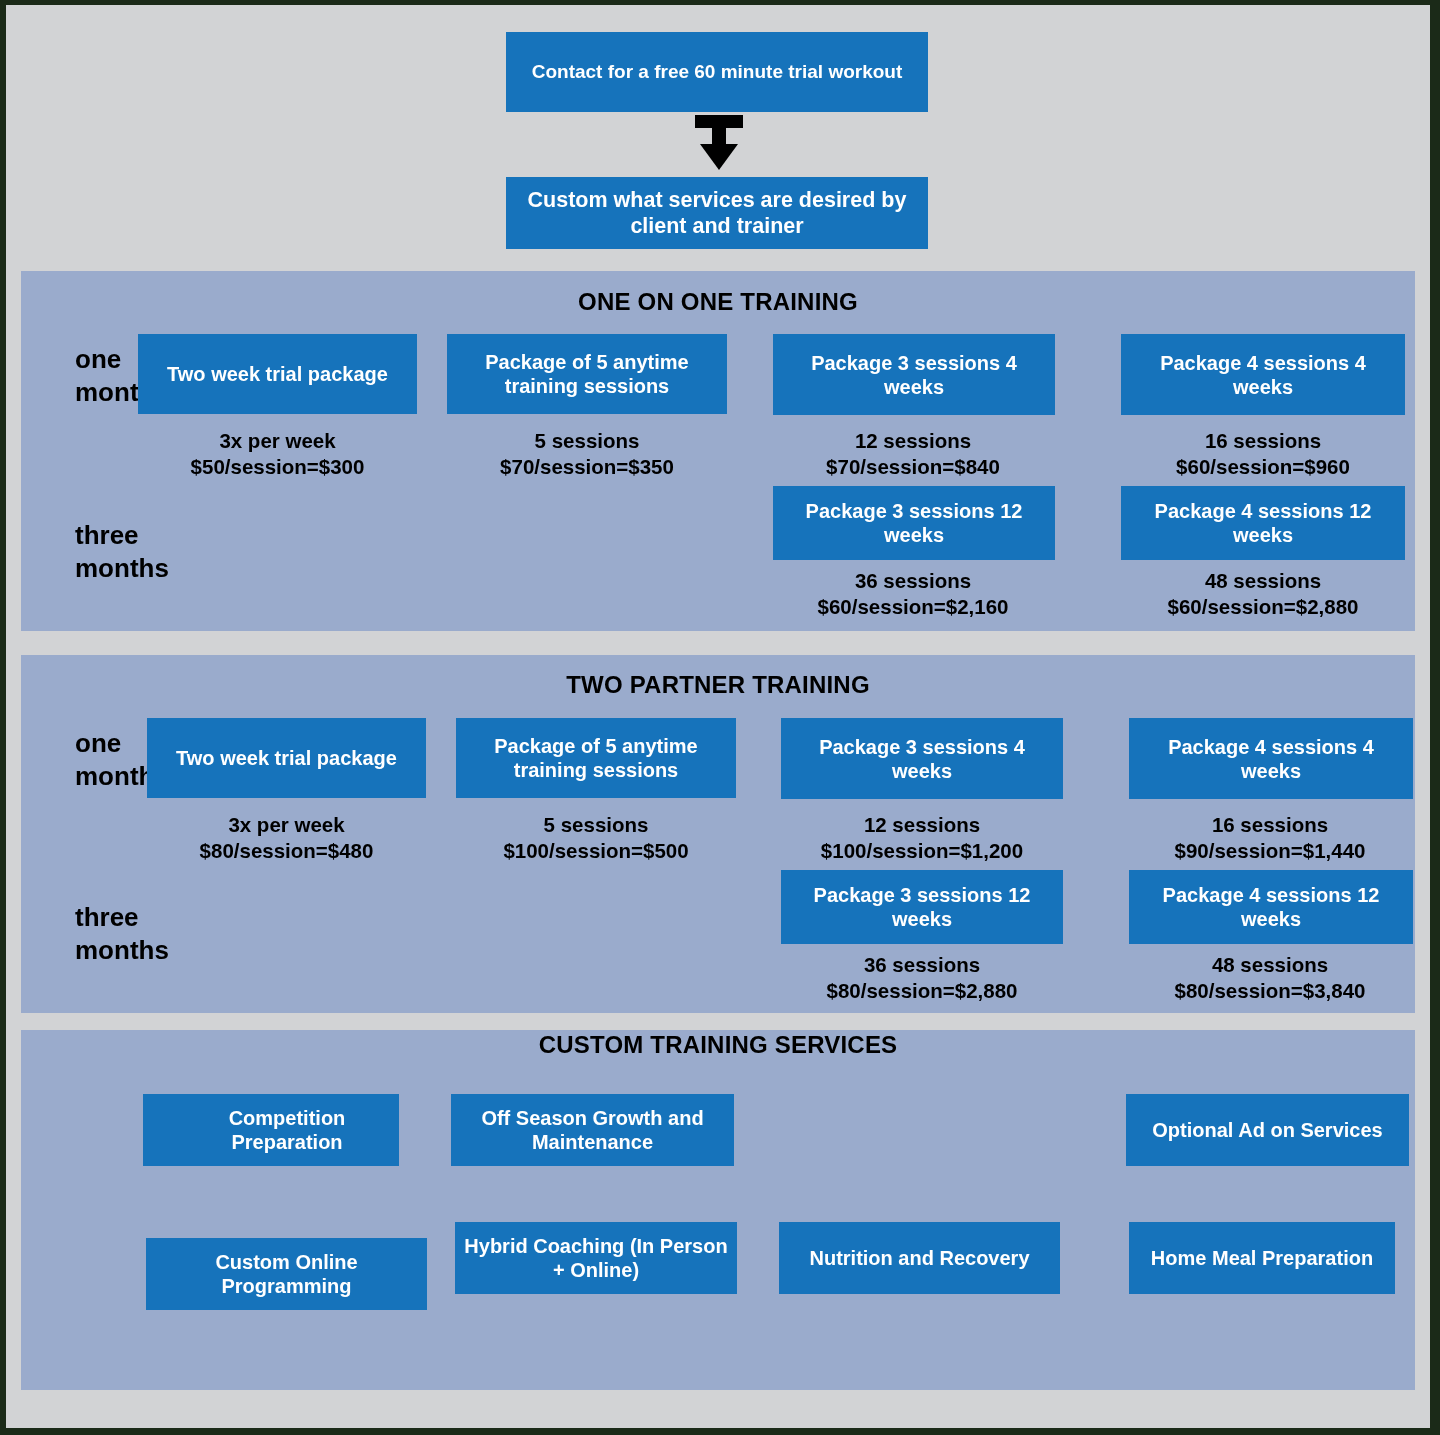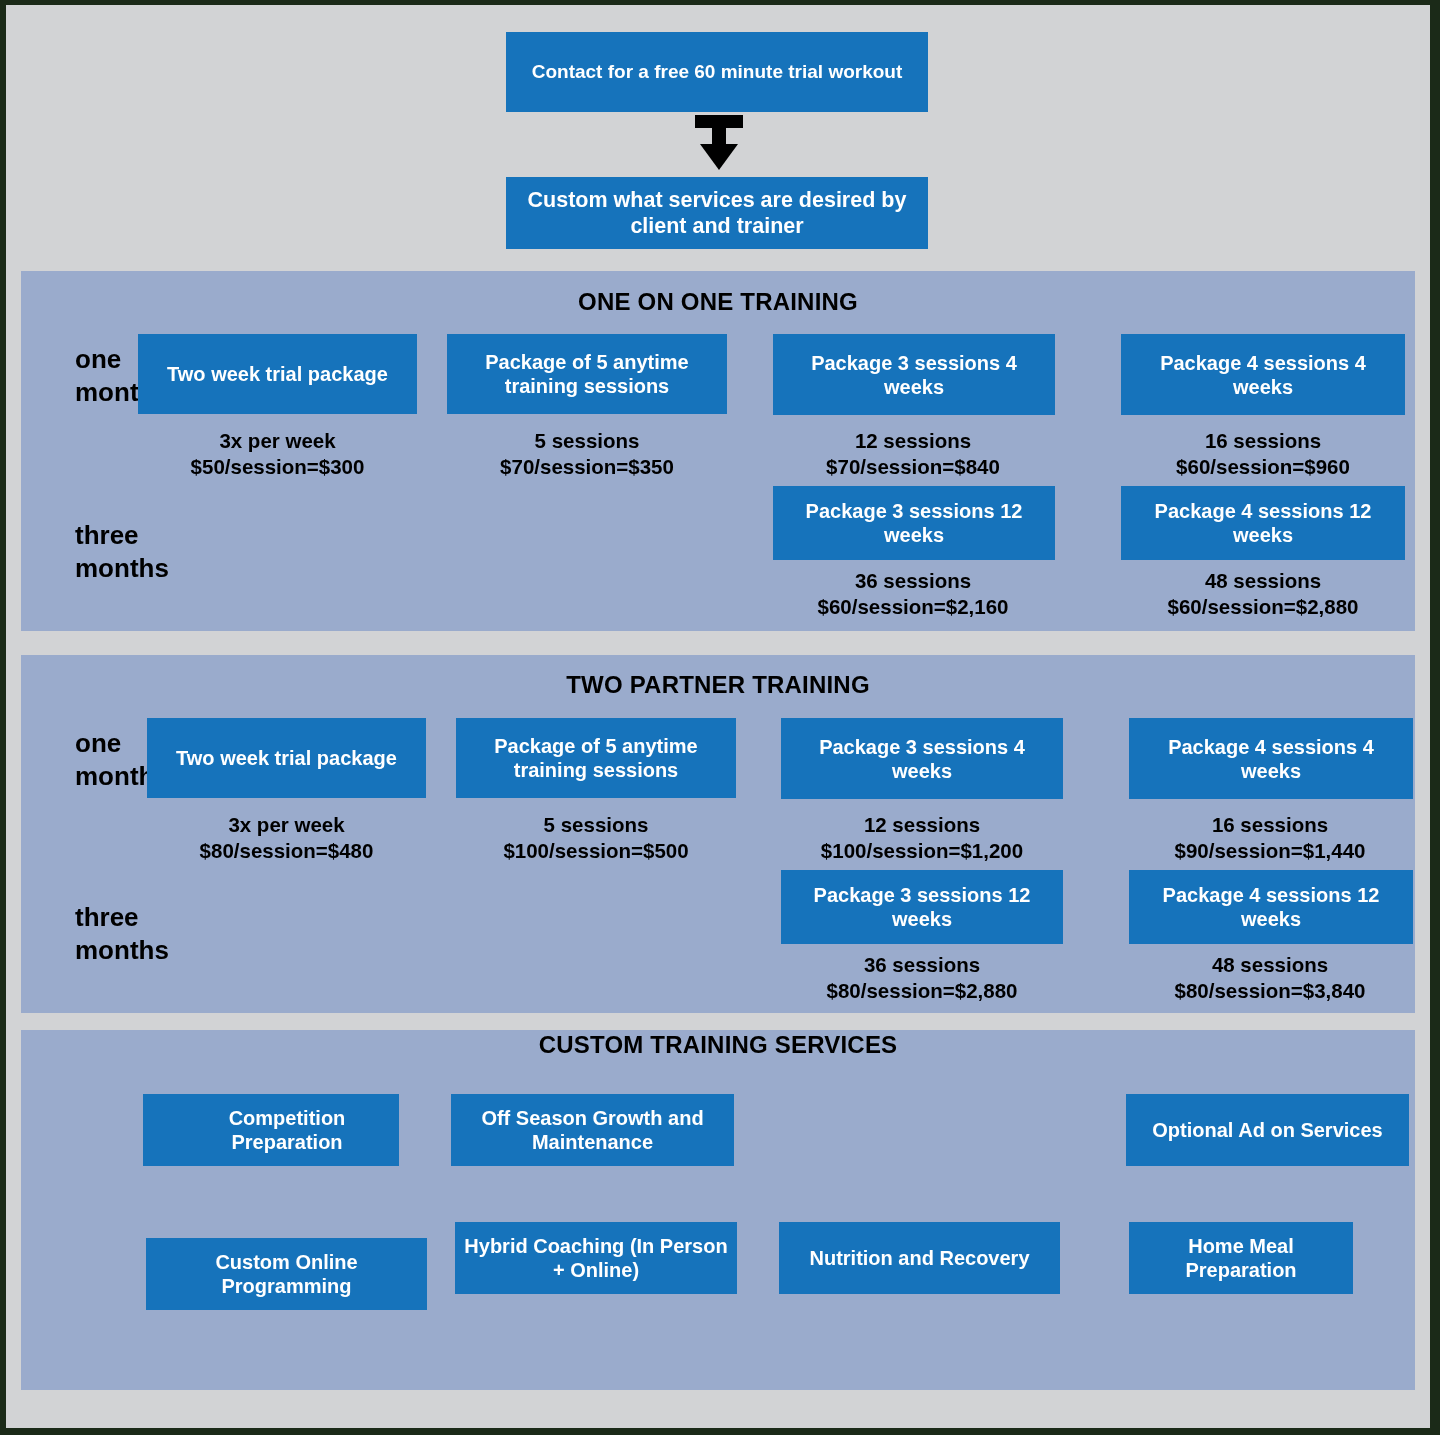--- a/index.html
+++ b/index.html
@@ -195,16 +195,16 @@
   <div class="panel" id="panel-custom">
     <div class="panel-title">CUSTOM TRAINING SERVICES</div>
 
     <div class="svc-tile" style="left:122px;top:64px;width:256px;height:72px;padding-left:40px;">Competition Preparation</div>
     <div class="svc-tile" style="left:430px;top:64px;width:283px;height:72px;">Off Season Growth and Maintenance</div>
     <div class="svc-tile" style="left:1105px;top:64px;width:283px;height:72px;">Optional Ad on Services</div>
 
     <div class="svc-tile" style="left:125px;top:192px;width:281px;height:72px;margin-top:16px;">Custom Online Programming</div>
     <div class="svc-tile" style="left:434px;top:192px;width:282px;height:72px;">Hybrid Coaching (In Person + Online)</div>
     <div class="svc-tile" style="left:758px;top:192px;width:281px;height:72px;">Nutrition and Recovery</div>
-    <div class="svc-tile" style="left:1108px;top:192px;width:224px;height:72px;">Home Meal Preparation</div>
+    <div class="svc-tile" style="left:1108px;top:192px;width:266px;height:72px;">Home Meal Preparation</div>
   </div>
 
 </div>
 
 </body></html>

